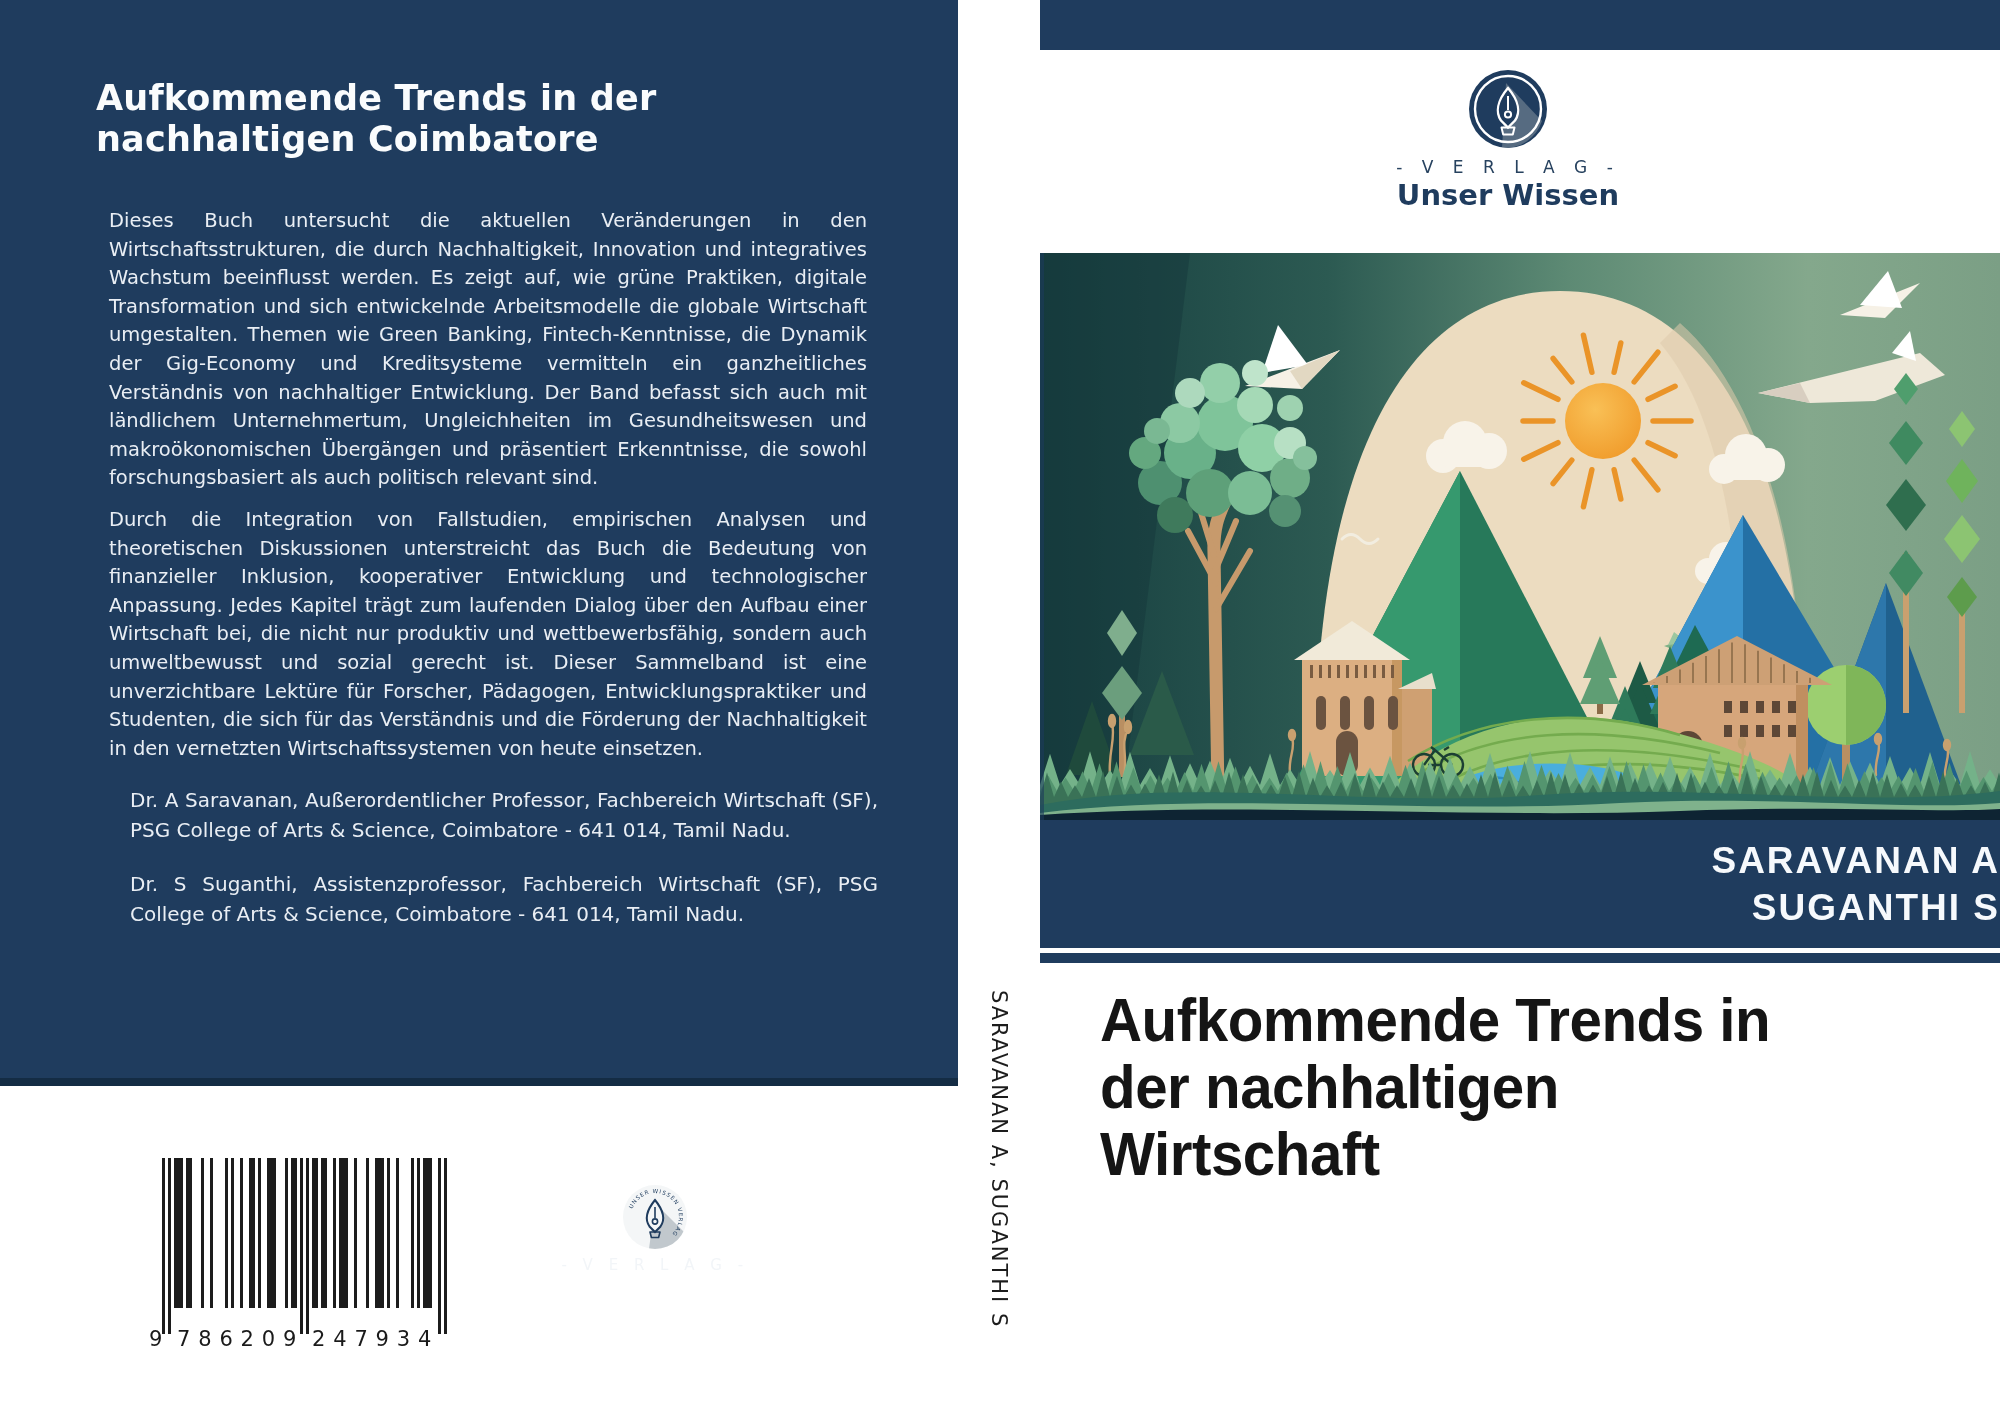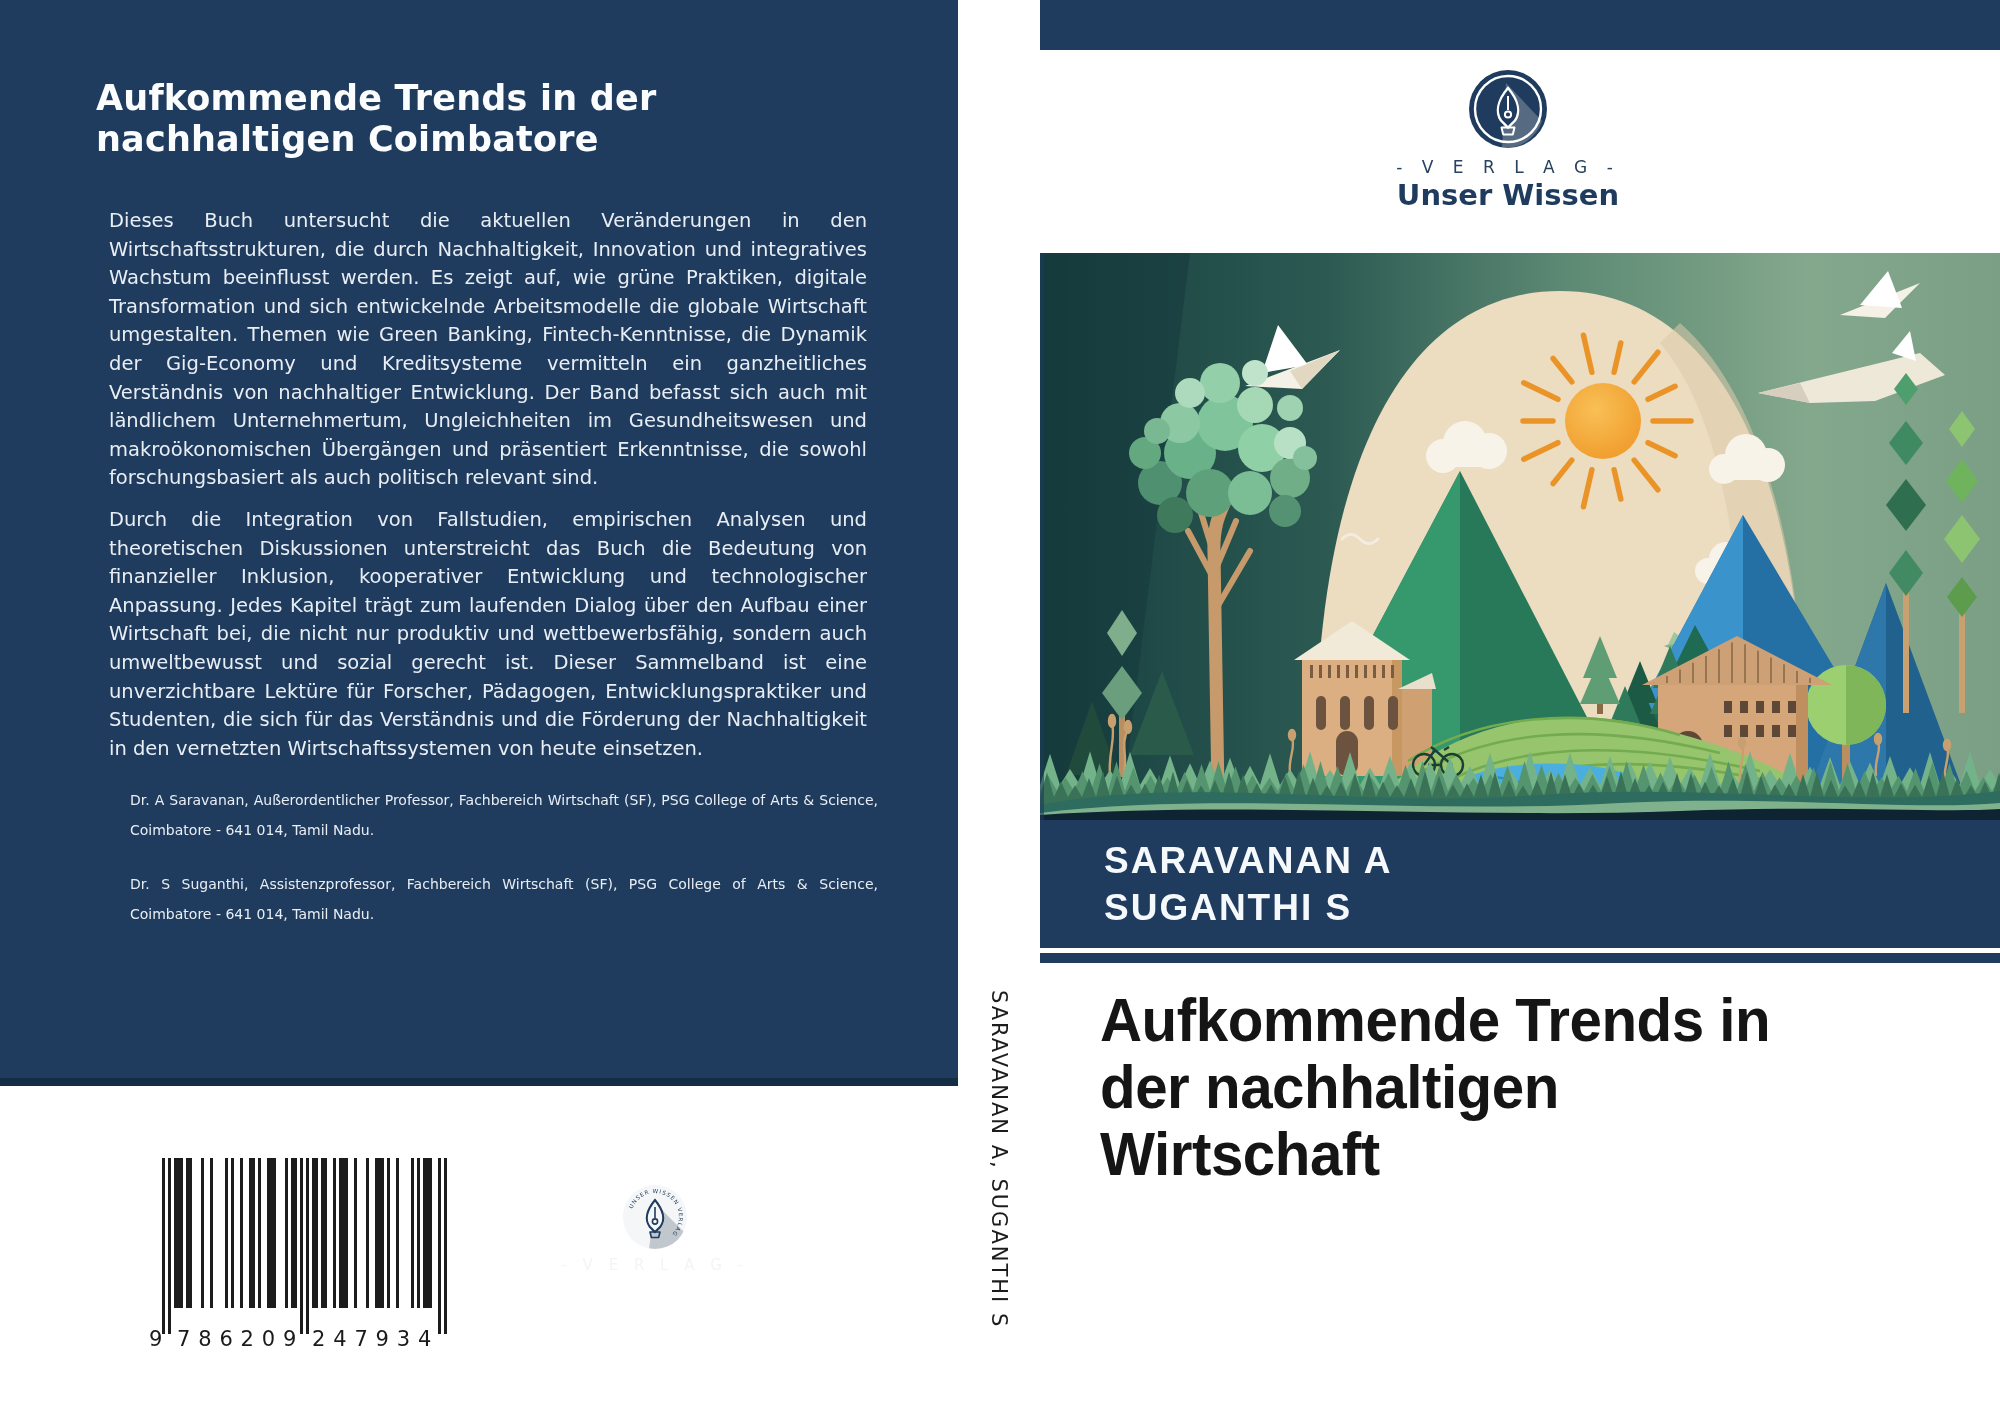--- a/index.html
+++ b/index.html
@@ -7,21 +7,21 @@
         font-family:"DejaVu Sans",sans-serif;}
   
   #back{position:absolute;left:0;top:0;width:958px;height:1086px;background:#1f3c5e;}
   #back .bottom-strip{position:absolute;left:0;bottom:0;width:100%;height:8px;background:#142c44;}
   .back-title{position:absolute;left:96px;top:78px;width:700px;color:#fafcfd;
               font-weight:bold;font-size:35px;line-height:41px;letter-spacing:.2px;}
   .back-body{position:absolute;left:96px;top:194px;width:784px;color:#e9eef4;
              font-size:19.5px;line-height:28.6px;text-align:justify;}
   .back-body p{margin:13px;}
   .back-authors{position:absolute;left:130px;top:786px;width:748px;color:#e9eef4;
-                font-size:14px;line-height:29.5px;text-align:justify;}
+                font-size:20px;line-height:29.5px;text-align:justify;}
   .back-authors p{margin:0;}
   .back-authors p + p{margin-top:25px;}
   
   .barcode-box{position:absolute;left:122px;top:1128px;width:352px;height:236px;background:#ffffff;}
   .barcode-box svg{position:absolute;left:26px;top:26px;}
   
   .back-logo{position:absolute;left:535px;top:1184px;width:240px;text-align:center;color:#ffffff;}
   .back-logo .emblem{display:block;margin:0 auto;}
   .back-logo .verlag{margin-top:6px;font-size:15px;letter-spacing:5.5px;color:#f2f5f8;}
   .back-logo .pubname{margin-top:2px;font-size:26px;font-weight:bold;letter-spacing:.5px;color:#ffffff;}
@@ -33,21 +33,21 @@
   #front{position:absolute;left:1040px;top:0;width:960px;height:1425px;background:#ffffff;}
   #front .top-bar{position:absolute;left:0;top:0;width:960px;height:50px;background:#1f3c5e;}
   .front-logo{position:absolute;left:348px;top:68px;width:240px;text-align:center;}
   .front-logo .emblem{display:block;margin:0 auto;}
   .front-logo .verlag{margin-top:7px;font-size:17px;letter-spacing:7px;color:#27425f;}
   .front-logo .pubname{margin-top:1px;font-size:29px;font-weight:bold;color:#1f3c5e;}
   #illustration{position:absolute;left:0;top:253px;width:960px;height:567px;display:block;}
   .front-authors{position:absolute;left:0;top:820px;width:960px;height:128px;background:#1f3c5e;
                  box-sizing:border-box;padding:17px 0 0 64px;color:#f6f9fc;
                  font-weight:bold;font-size:37px;line-height:47px;letter-spacing:2px;
-                 font-family:"Liberation Sans",sans-serif;}
+                 font-family:"Liberation Sans",sans-serif;text-align:right;}
   .front-rule{position:absolute;left:0;top:953px;width:960px;height:10px;background:#1f3c5e;}
   .front-title{position:absolute;left:60px;top:986px;width:860px;color:#151515;
                font-family:"Liberation Sans",sans-serif;font-weight:bold;font-size:62px;
                line-height:67px;letter-spacing:-.5px;transform:scaleX(.94);transform-origin:left top;}
   .bc-digit{font-family:"DejaVu Sans",sans-serif;font-size:21px;fill:#1a1a1a;}
 </style>
 </head>
 <body>
 
 <div id="book">

